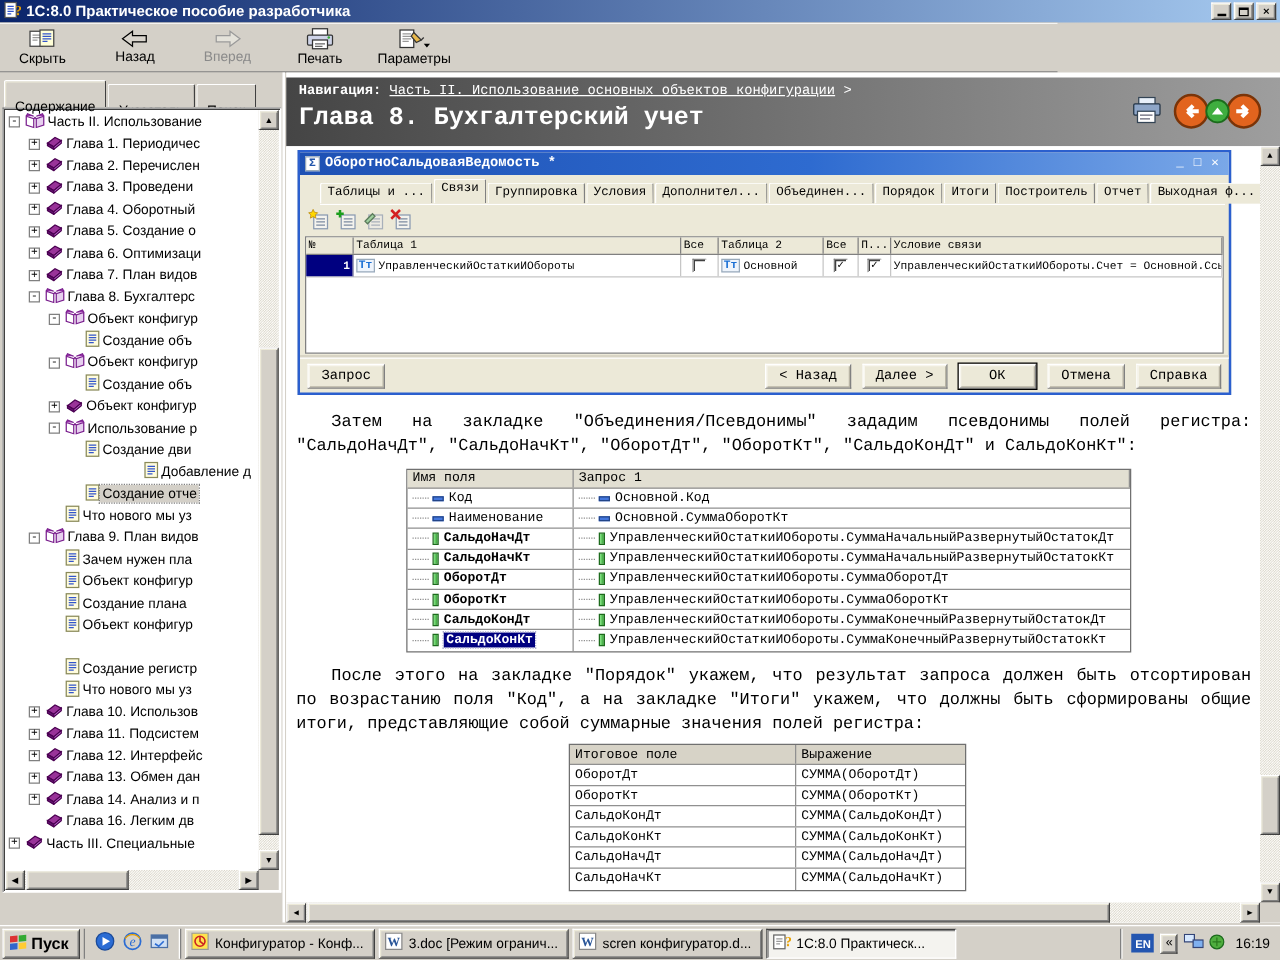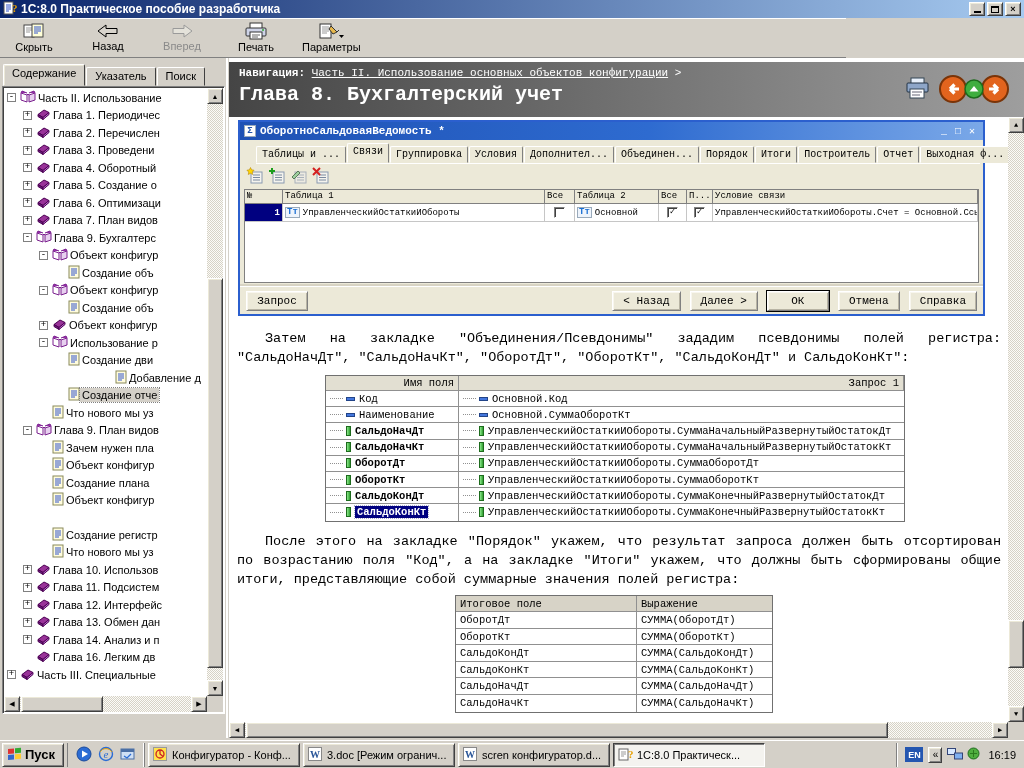--- a/index.html
+++ b/index.html
@@ -23,21 +23,21 @@
   
   #toolbar { position:absolute; left:0; top:18px; width:846px; height:40px; background:#d4d0c8; border-bottom:1px solid #808080; box-shadow:inset 0 1px 0 #fff; display:flex; align-items:center; padding-left:6px; gap:14px; }
   .tbtn { display:flex; flex-direction:column; align-items:center; justify-content:center; min-width:56px; height:36px; gap:1px; }
   .tbtn .lab { font-size:11px; }
   .tbtn.disabled .lab { color:#8a8a8a; }
   .tbtn svg { display:block; }
 
   
   #leftpane { position:absolute; left:0; top:58px; width:228px; height:680px; background:#d4d0c8; border-right:2px solid; border-right-color:#fff; }
   #side-tabs { position:absolute; left:3px; top:4px; height:24px; display:flex; align-items:flex-end; }
-  .stab { height:19px; padding:2px 8px 0 8px; background:#d4d0c8; border:1px solid; border-color:#fff #404040 #d4d0c8 #fff; border-radius:2px 2px 0 0; margin-right:1px; font-size:11px; }
+  .stab { height:19px; padding:15px 8px 0 8px; background:#d4d0c8; border:1px solid; border-color:#fff #404040 #d4d0c8 #fff; border-radius:2px 2px 0 0; margin-right:1px; font-size:11px; }
   .stab.active { height:22px; position:relative; z-index:2; box-shadow:inset 1px 1px 0 #ece9d8; }
   #treebox { position:absolute; left:2px; top:28px; width:223px; height:628px; }
   #tree-rows { position:absolute; left:2px; top:2px; right:18px; bottom:18px; overflow:hidden; background:#fff; }
   .tree-row { height:17.5px; display:flex; align-items:center; white-space:nowrap; }
   .expander { width:9px; height:9px; border:1px solid #808080; background:#fff; font-size:9px; line-height:7px; text-align:center; margin-right:4px; flex:none; font-family:"Liberation Mono",monospace; }
   .expander.none { border:none; background:transparent; }
   .tlabel { padding:1px 2px; }
   .tree-row.sel .tlabel { background:#d4d0c8; outline:1px dotted #808080; }
   #tree-vsb { position:absolute; right:1px; top:1px; width:16px; bottom:17px; }
   #tree-hsb { position:absolute; left:1px; bottom:1px; height:16px; right:17px; }
@@ -78,21 +78,21 @@
   .c-num { width:38px; } .c-t1 { width:262px; } .c-all1 { width:30px; justify-content:center; } .c-t2 { width:84px; } .c-all2 { width:28px; justify-content:center; } .c-p { width:26px; justify-content:center; } .c-cond { flex:1; }
   .numsel { background:#000080; color:#fff; justify-content:flex-end !important; font-weight:bold; }
   .chk { width:11px; height:11px; background:#fff; border:1px solid; border-color:#808080 #fff #fff #808080; box-shadow:inset 1px 1px 0 #404040; font-size:9px; line-height:9px; text-align:center; color:#000; }
   .ticn { color:#1a6fd4; font-weight:bold; font-size:9px; margin-right:3px; border:1px solid #9ab; background:#eef4fc; padding:0 1px; line-height:9px; }
   #dlg-btnbar { position:absolute; left:0; right:0; bottom:0; height:28px; border-top:1px solid #fff; box-shadow:0 -2px 0 #d8d4c4; display:flex; align-items:center; padding:0 6px; }
   .dbtn { height:20px; padding:0 10px; font-size:11px; display:flex; align-items:center; justify-content:center; background:#ece9d8; border:1px solid; border-color:#fff #808080 #808080 #fff; box-shadow:inset 1px 1px 0 #f8f6ee, inset -1px -1px 0 #b8b4a4; min-width:62px; }
   .dbtn.default { outline:1px solid #000; }
   #dlg-right { margin-left:auto; display:flex; gap:9px; }
 
   
-  #fields { position:absolute; left:96px; top:258px; width:580px; border:1px solid #707070; font-size:10.5px; background:#fff;text-align:right; }
+  #fields { position:absolute; left:96px; top:258px; width:580px; border:1px solid #707070; font-size:10.5px; background:#fff; }
   .f-head { display:flex; height:15px; background:#e2dfd2; border-bottom:1px solid #909090; }
   .f-head > div { padding:1px 4px; border-right:1px solid #909090; }
   .f-row { display:flex; height:16.2px; border-bottom:1px solid #909090; align-items:stretch; }
   .f-row:last-child { border-bottom:none; }
   .fc { display:flex; align-items:center; border-right:1px solid #909090; overflow:hidden; white-space:nowrap; padding-right:2px; }
   .fc1 { width:133px; } .fc2 { flex:1; border-right:none; }
   .leader { width:13px; height:1px; border-bottom:1px dotted #909090; margin:0 3px 0 4px; flex:none; }
   .mk { flex:none; margin-right:4px; }
   .mk.dash { width:9px; height:4px; background:#4477dd; border:1px solid #224488; }
   .mk.green { width:5px; height:10px; background:linear-gradient(90deg,#8ce98c,#2f9e2f); border:1px solid #1d6b1d; }
@@ -276,21 +276,21 @@
           <span class="tlabel">Глава 7. План видов</span>
         </div>
         <div class="tree-row" style="padding-left: 18px;">
           <span class="expander">-</span>
           <span class="icn"><svg width="16" height="13">
               <path d="M1 3 L7 5 L7 12 L1 10 Z" fill="#fff" stroke="#7a1f8e"></path>
               <path d="M15 3 L9 5 L9 12 L15 10 Z" fill="#e7d0ef" stroke="#7a1f8e"></path>
               <path d="M7 5 L8 4 L9 5" fill="none" stroke="#7a1f8e"></path>
               <path d="M1 3 L2 1 L7 3 M15 3 L14 1 L9 3" fill="#9932ac" stroke="#7a1f8e"></path>
             </svg></span>
-          <span class="tlabel">Глава 9. Бухгалтерс</span>
+          <span class="tlabel">Глава 8. Бухгалтерс</span>
         </div>
         <div class="tree-row" style="padding-left: 34px;">
           <span class="expander">-</span>
           <span class="icn"><svg width="16" height="13">
               <path d="M1 3 L7 5 L7 12 L1 10 Z" fill="#fff" stroke="#7a1f8e"></path>
               <path d="M15 3 L9 5 L9 12 L15 10 Z" fill="#e7d0ef" stroke="#7a1f8e"></path>
               <path d="M7 5 L8 4 L9 5" fill="none" stroke="#7a1f8e"></path>
               <path d="M1 3 L2 1 L7 3 M15 3 L14 1 L9 3" fill="#9932ac" stroke="#7a1f8e"></path>
             </svg></span>
           <span class="tlabel">Объект конфигур</span>

